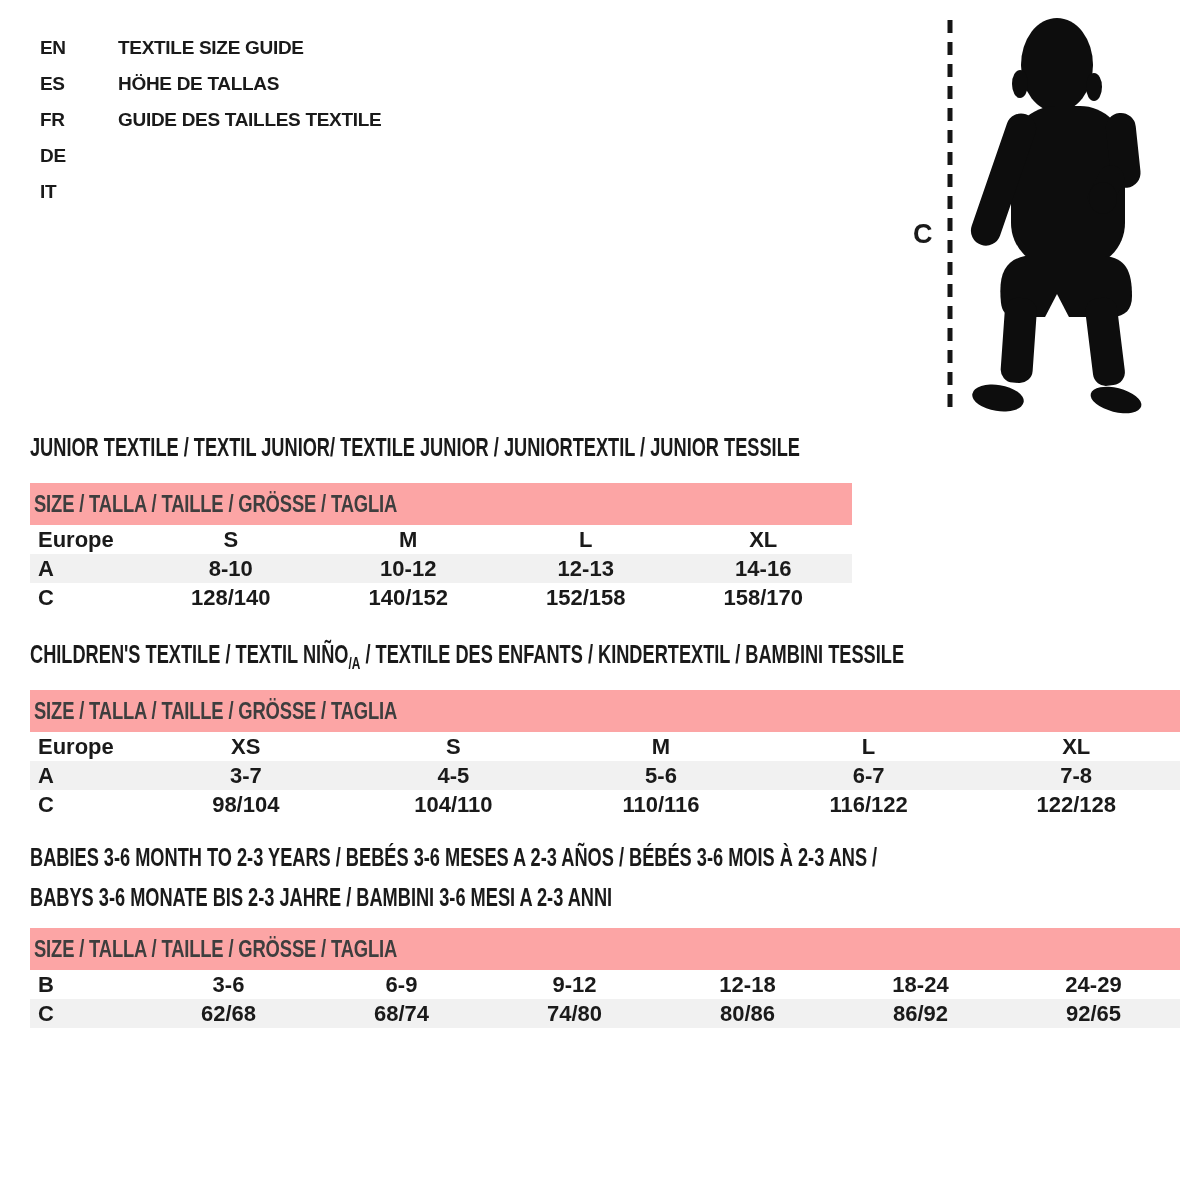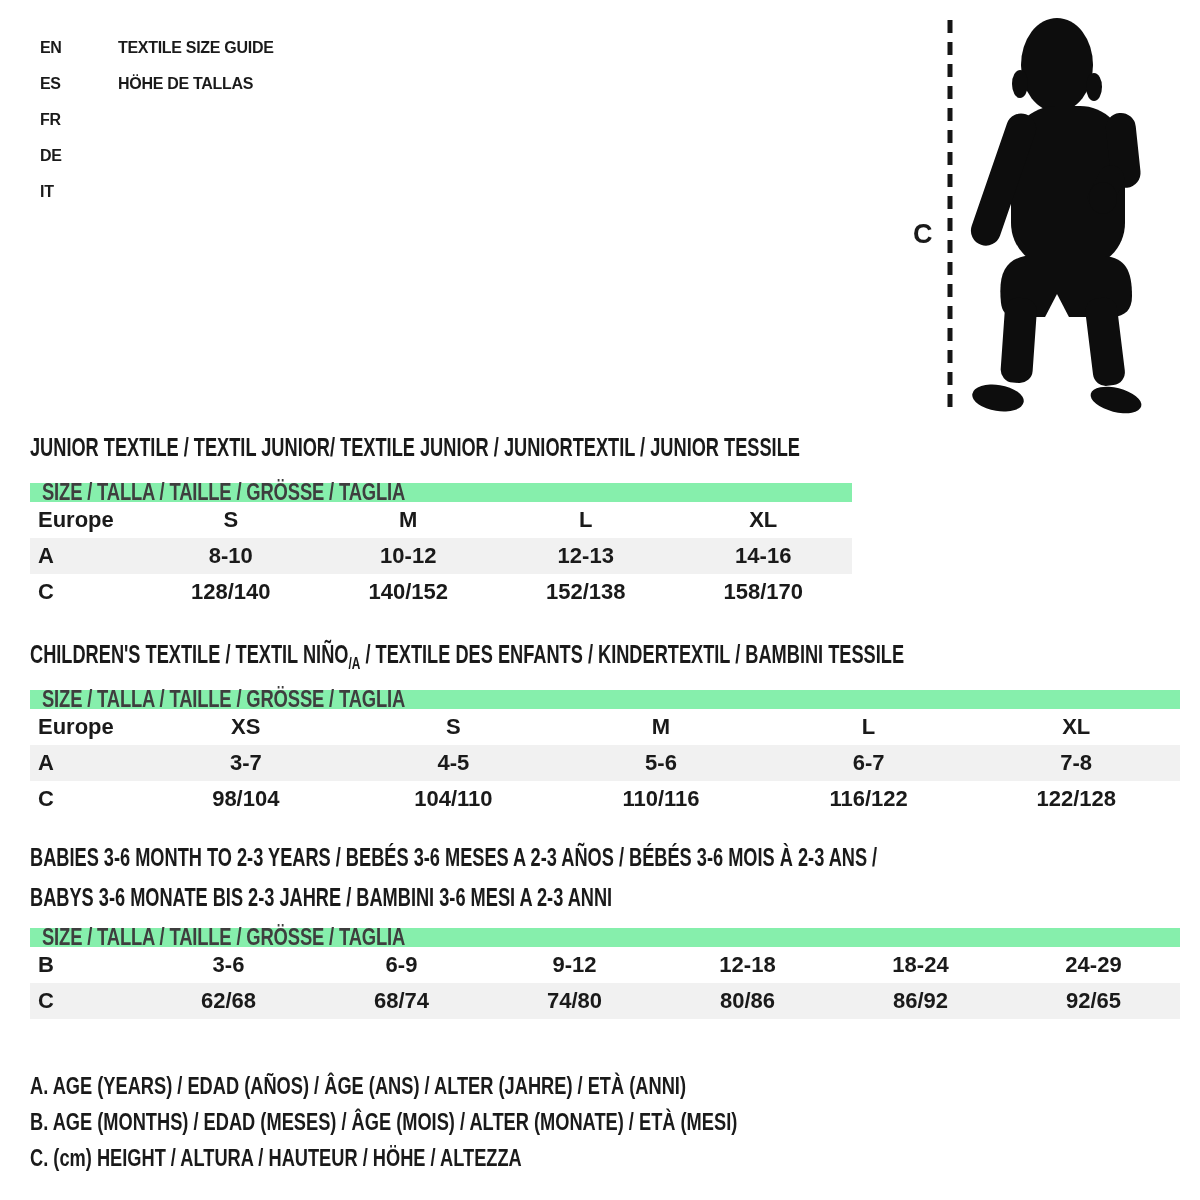--- a/index.html
+++ b/index.html
@@ -9,21 +9,21 @@
     font-family: "Liberation Sans", sans-serif;
     font-weight: 700;
     color: #1a1a1a;
     position: relative;
     -webkit-font-smoothing: antialiased;
   }
   .page { position: absolute; inset: 0; background: #fff; overflow: hidden; }
 
   
   .langs { position: absolute; left: 40px; top: 30px; }
-  .lang-row { display: flex; height: 36px; align-items: center; font-size: 16px; letter-spacing: -0.3px; }
+  .lang-row { display: flex; height: 36px; align-items: center; font-size: 19px; letter-spacing: -0.3px; }
   .lang-code { width: 78px; flex: 0 0 78px; }
   .lang-label { white-space: nowrap; }
 
   
   .figure { position: absolute; left: 905px; top: 8px; width: 250px; height: 412px; }
 
   
   .tbl-title {
     position: absolute; left: 30px; height: 28px; line-height: 28px;
     font-size: 26px; white-space: nowrap;
@@ -33,28 +33,28 @@
   .t2-title { top: 640px; }
   .t3-title-1 { top: 843px; }
   .t3-title-2 { top: 883px; }
   .tbl-title sub { font-size: 17px; }
 
   
   .size-table { position: absolute; left: 30px; }
   .w-sm { width: 822px; }
   .w-lg { width: 1150px; }
   .band {
-    height: 19px; background: #86efac; color: #3e3e3e;
-    display: flex; align-items: center; padding-left: 12px; box-sizing: border-box;
+    height: 42px; background: #fca5a5; color: #3e3e3e;
+    display: flex; align-items: center; padding-left: 4px; box-sizing: border-box;
   }
   .band span {
     font-size: 23px; letter-spacing: -0.2px; white-space: nowrap;
     transform: scaleX(0.80); transform-origin: left center; display: inline-block;
   }
-  .trow { display: grid; height: 36px; align-items: center; font-size: 22px; }
+  .trow { display: grid; height: 29px; align-items: center; font-size: 22px; }
   .cols4 { grid-template-columns: 112px repeat(4, 1fr); }
   .cols5 { grid-template-columns: 112px repeat(5, 1fr); }
   .cols6 { grid-template-columns: 112px repeat(6, 1fr); }
   .rl { padding-left: 8px; text-align: left; }
   .cc { text-align: center; }
   .alt { background: #f1f1f1; }
   .t1 { top: 483px; }
   .t2 { top: 690px; }
   .t3 { top: 928px; }
 
@@ -74,20 +74,21 @@
     <div class="lang-row">
       <span class="lang-code">EN</span>
       <span class="lang-label">TEXTILE SIZE GUIDE</span>
     </div>
     <div class="lang-row">
       <span class="lang-code">ES</span>
       <span class="lang-label">HÖHE DE TALLAS</span>
     </div>
     <div class="lang-row">
       <span class="lang-code">FR</span>
+      <span class="lang-label">GUIDE DES TAILLES TEXTILE</span>
     </div>
     <div class="lang-row">
       <span class="lang-code">DE</span>
     </div>
     <div class="lang-row">
       <span class="lang-code">IT</span>
     </div>
   </div>
 
   <svg class="figure" viewBox="0 0 250 412" aria-hidden="true">
@@ -128,21 +129,21 @@
       <span class="rl">A</span>
       <span class="cc">8-10</span>
       <span class="cc">10-12</span>
       <span class="cc">12-13</span>
       <span class="cc">14-16</span>
     </div>
     <div class="trow cols4">
       <span class="rl">C</span>
       <span class="cc">128/140</span>
       <span class="cc">140/152</span>
-      <span class="cc">152/138</span>
+      <span class="cc">152/158</span>
       <span class="cc">158/170</span>
     </div>
   </div>
 
   <div class="tbl-title t2-title"><span>CHILDREN'S TEXTILE / TEXTIL NIÑO</span><sub>/A</sub><span> / TEXTILE DES ENFANTS / KINDERTEXTIL / BAMBINI TESSILE</span></div>
 
   <div class="size-table w-lg t2">
     <div class="band">
       <span>SIZE / TALLA / TAILLE / GRÖSSE / TAGLIA</span>
     </div>
@@ -192,19 +193,14 @@
       <span class="rl">C</span>
       <span class="cc">62/68</span>
       <span class="cc">68/74</span>
       <span class="cc">74/80</span>
       <span class="cc">80/86</span>
       <span class="cc">86/92</span>
       <span class="cc">92/65</span>
     </div>
   </div>
 
-  <div class="legend">
-    <div class="legend-line">A. AGE (YEARS) / EDAD (AÑOS) / ÂGE (ANS) / ALTER (JAHRE) / ETÀ (ANNI)</div>
-    <div class="legend-line">B. AGE (MONTHS) / EDAD (MESES) / ÂGE (MOIS) / ALTER (MONATE) / ETÀ (MESI)</div>
-    <div class="legend-line">C. (cm) HEIGHT / ALTURA / HAUTEUR / HÖHE / ALTEZZA</div>
-  </div>
 
 </div>
 
 </body></html>

